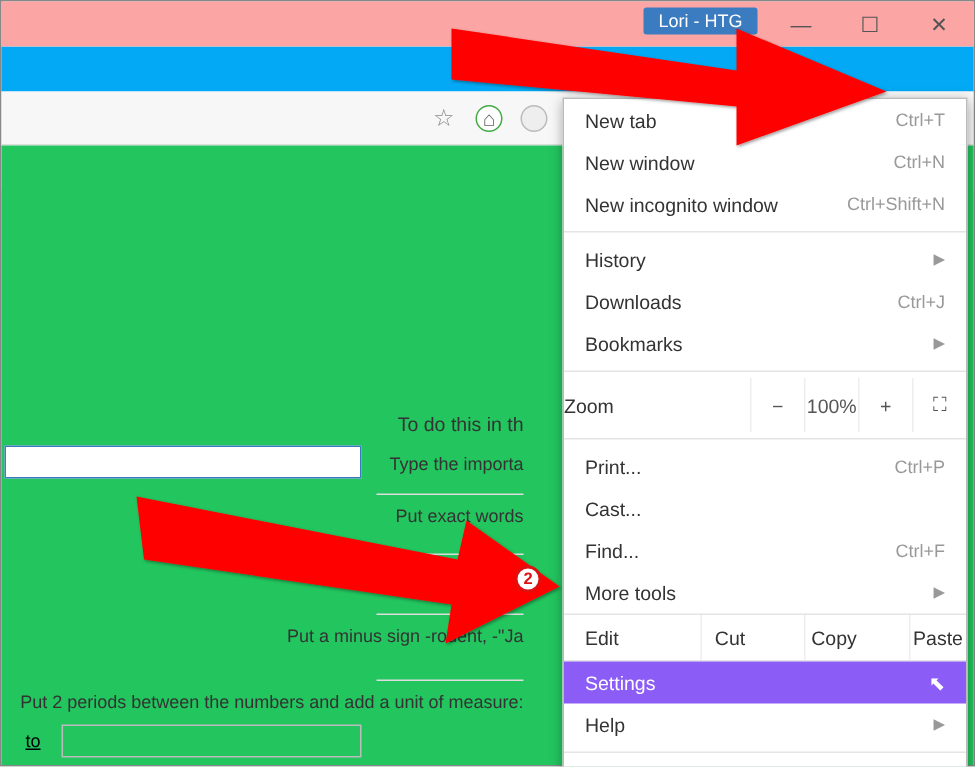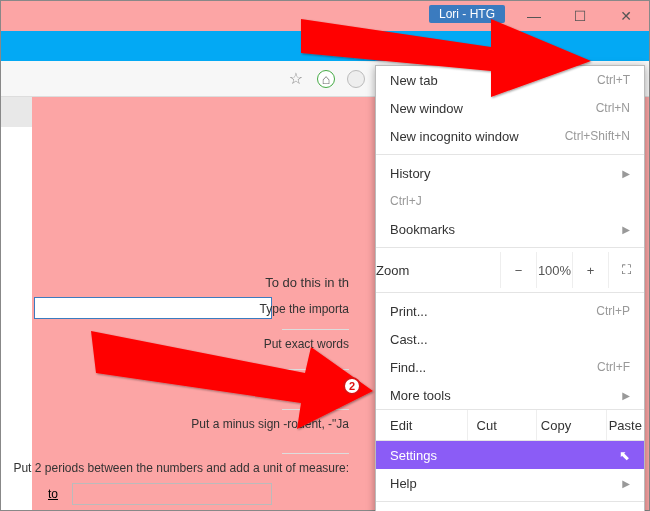--- a/index.html
+++ b/index.html
@@ -13,21 +13,21 @@
   
   .tabstrip { height: 30px; background: #03A9F4; }
   
   .toolbar { height: 36px; background: #f7f7f7; border-bottom: 1px solid #ddd; display: flex; align-items: center; justify-content: flex-end; padding-right: 6px; gap: 8px; }
   .tb-icon { width: 22px; height: 22px; display: flex; align-items: center; justify-content: center; color: #666; font-size: 14px;}
   .star { font-size: 16px; color: #888; margin-right: 4px; }
   .hamburger { width: 28px; height: 26px; border: 1px solid #ccc; border-radius: 2px; display: flex; align-items: center; justify-content: center; background: #f7f7f7; }
   .hamburger span { width: 14px; height: 2px; background: #666; box-shadow: 0 -4px 0 #666, 0 4px 0 #666; }
   .circ-badge { width: 18px; height: 18px; border: 2px solid #d11; border-radius: 50%; display: inline-flex; align-items: center; justify-content: center; font: bold 11px Arial; color: #d11; background: #fff; position: absolute;}
   
-  .content { position: absolute; top: 96px; left: 0; right: 0; bottom: 0; background: #fca5a5; margin-left: 31px; }
+  .content { position: absolute; top: 96px; left: 0; right: 0; bottom: 0; background: #22c55e; }
   .graybar { height: 30px; background: #e8e8e8; }
   .snippet-hdr { position: absolute; top: 178px; right: 300px; font-size: 13px; color: #333; }
   .inputish { position: absolute; border: 1px solid #3b7bbf; left: 2px; top: 200px; width: 238px; height: 22px; background:#fff;}
   .row-text { position: absolute; font-size: 12px; color: #333; right: 300px; white-space: nowrap;}
   .hr { position: absolute; left: 250px; right: 300px; border-top: 1px solid #ddd; }
   .to-label { position: absolute; left: 16px; top: 390px; font-size: 12px; text-decoration: underline; }
   .to-box { position: absolute; left: 40px; top: 386px; width: 200px; height: 22px; border: 1px solid #bbb; }
   
   .menu { position: absolute; top: 64px; right: 4px; width: 270px; background: #fff; box-shadow: 0 2px 8px rgba(0,0,0,.35); border: 1px solid #bbb; font-size: 13px; color: #333; z-index: 50;}
   .mi { display: flex; align-items: center; justify-content: space-between; padding: 6px 14px; height: 28px; gap: 44px; }
@@ -130,20 +130,21 @@
     <div class="mi">
         <span class="lbl">New incognito window</span>
         <span class="sc">Ctrl+Shift+N</span>
       </div>
     <div class="sep"></div>
     <div class="mi">
         <span class="lbl">History</span>
         <span class="ar">▶</span>
       </div>
     <div class="mi">
+        <span class="lbl">Downloads</span>
         <span class="sc">Ctrl+J</span>
       </div>
     <div class="mi">
         <span class="lbl">Bookmarks</span>
         <span class="ar">▶</span>
       </div>
     <div class="sep"></div>
     <div class="zoomrow">
       <span class="lbl">Zoom</span>
       <div class="zctl">−</div>

